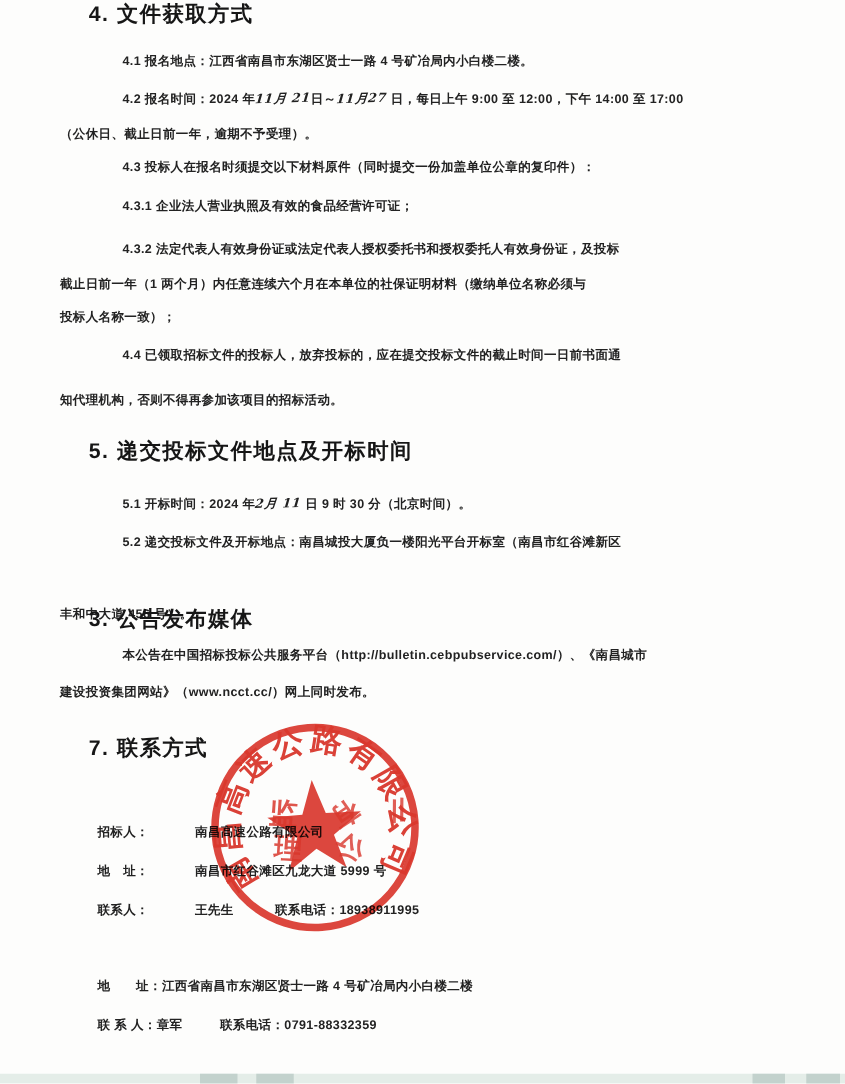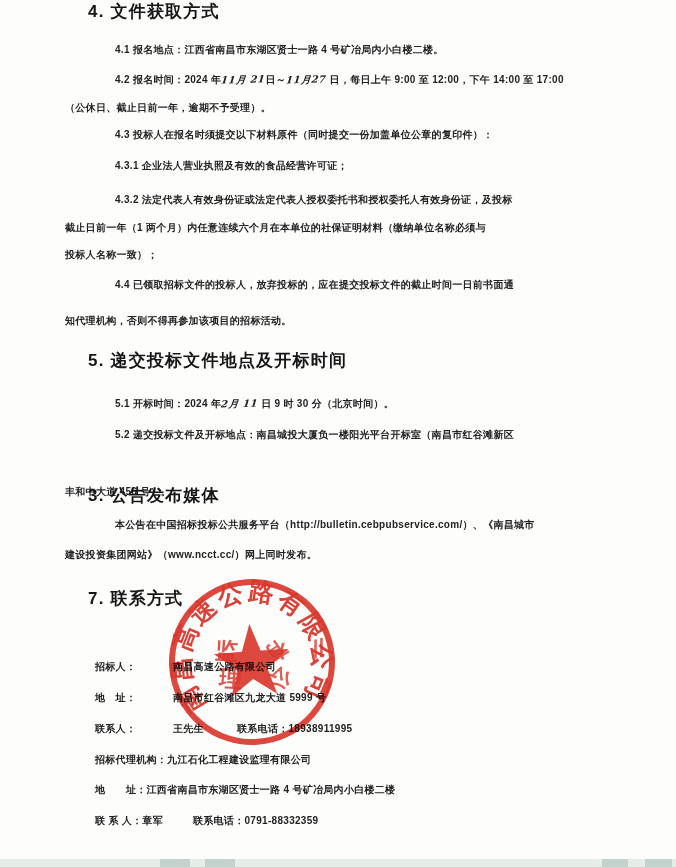--- a/index.html
+++ b/index.html
@@ -11,21 +11,21 @@
   .page{
     position:relative;
     width:676px;
     height:867px;
     background:#fdfdfc;
     overflow:hidden;
     color:#1f1f1f;
   }
   .content{
     position:absolute;
-    left:65px;
+    left:48px;
     top:0;
     width:585px;
     height:860px;
   }
   .ln{
     position:absolute;
     white-space:nowrap;
     font-size:10px;
     line-height:22px;
     height:22px;
@@ -106,21 +106,20 @@
     <div class="ln heading" style="top:485px;left:23px;">3. 公告发布媒体</div>
     <div class="ln" style="top:514px;left:50px;">本公告在中国招标投标公共服务平台（http://bulletin.cebpubservice.com/）、《南昌城市</div>
     <div class="ln" style="top:544px;left:0;">建设投资集团网站》（www.ncct.cc/）网上同时发布。</div>
 
     <div class="ln heading" style="top:588px;left:23px;">7. 联系方式</div>
 
     <div class="ln" style="top:627px;left:30px;"><span class="lbl w78">招标人：</span><span>南昌高速公路有限公司</span></div>
     <div class="ln" style="top:658px;left:30px;"><span class="lbl w78">地　址：</span><span>南昌市红谷滩区九龙大道 5999 号</span></div>
     <div class="ln" style="top:689px;left:30px;"><span class="lbl w78">联系人：</span><span class="w64">王先生</span><span>联系电话：</span><span>18938911995</span></div>
 
-    <div class="ln" style="top:749px;left:30px;"><span>招标代理机构：</span><span>九江石化工程建设监理有限公司</span></div>
     <div class="ln" style="top:779px;left:30px;"><span>地　　址：</span><span>江西省南昌市东湖区贤士一路 4 号矿冶局内小白楼二楼</span></div>
     <div class="ln" style="top:810px;left:30px;"><span>联 系 人：</span><span class="gap14">章军</span><span>联系电话：</span><span>0791-88332359</span></div>
   </div>
 
   <svg class="stamp" viewBox="0 0 204 204">
     <defs>
       <path id="ringPath" d="M 62.1 149.5 A 62 62 0 1 1 141.9 149.5"></path>
     </defs>
     <g transform="rotate(-4 102 102)">
       <circle cx="102" cy="102" r="80" fill="none" stroke="#d8271c" stroke-width="6" opacity="0.92"></circle>

